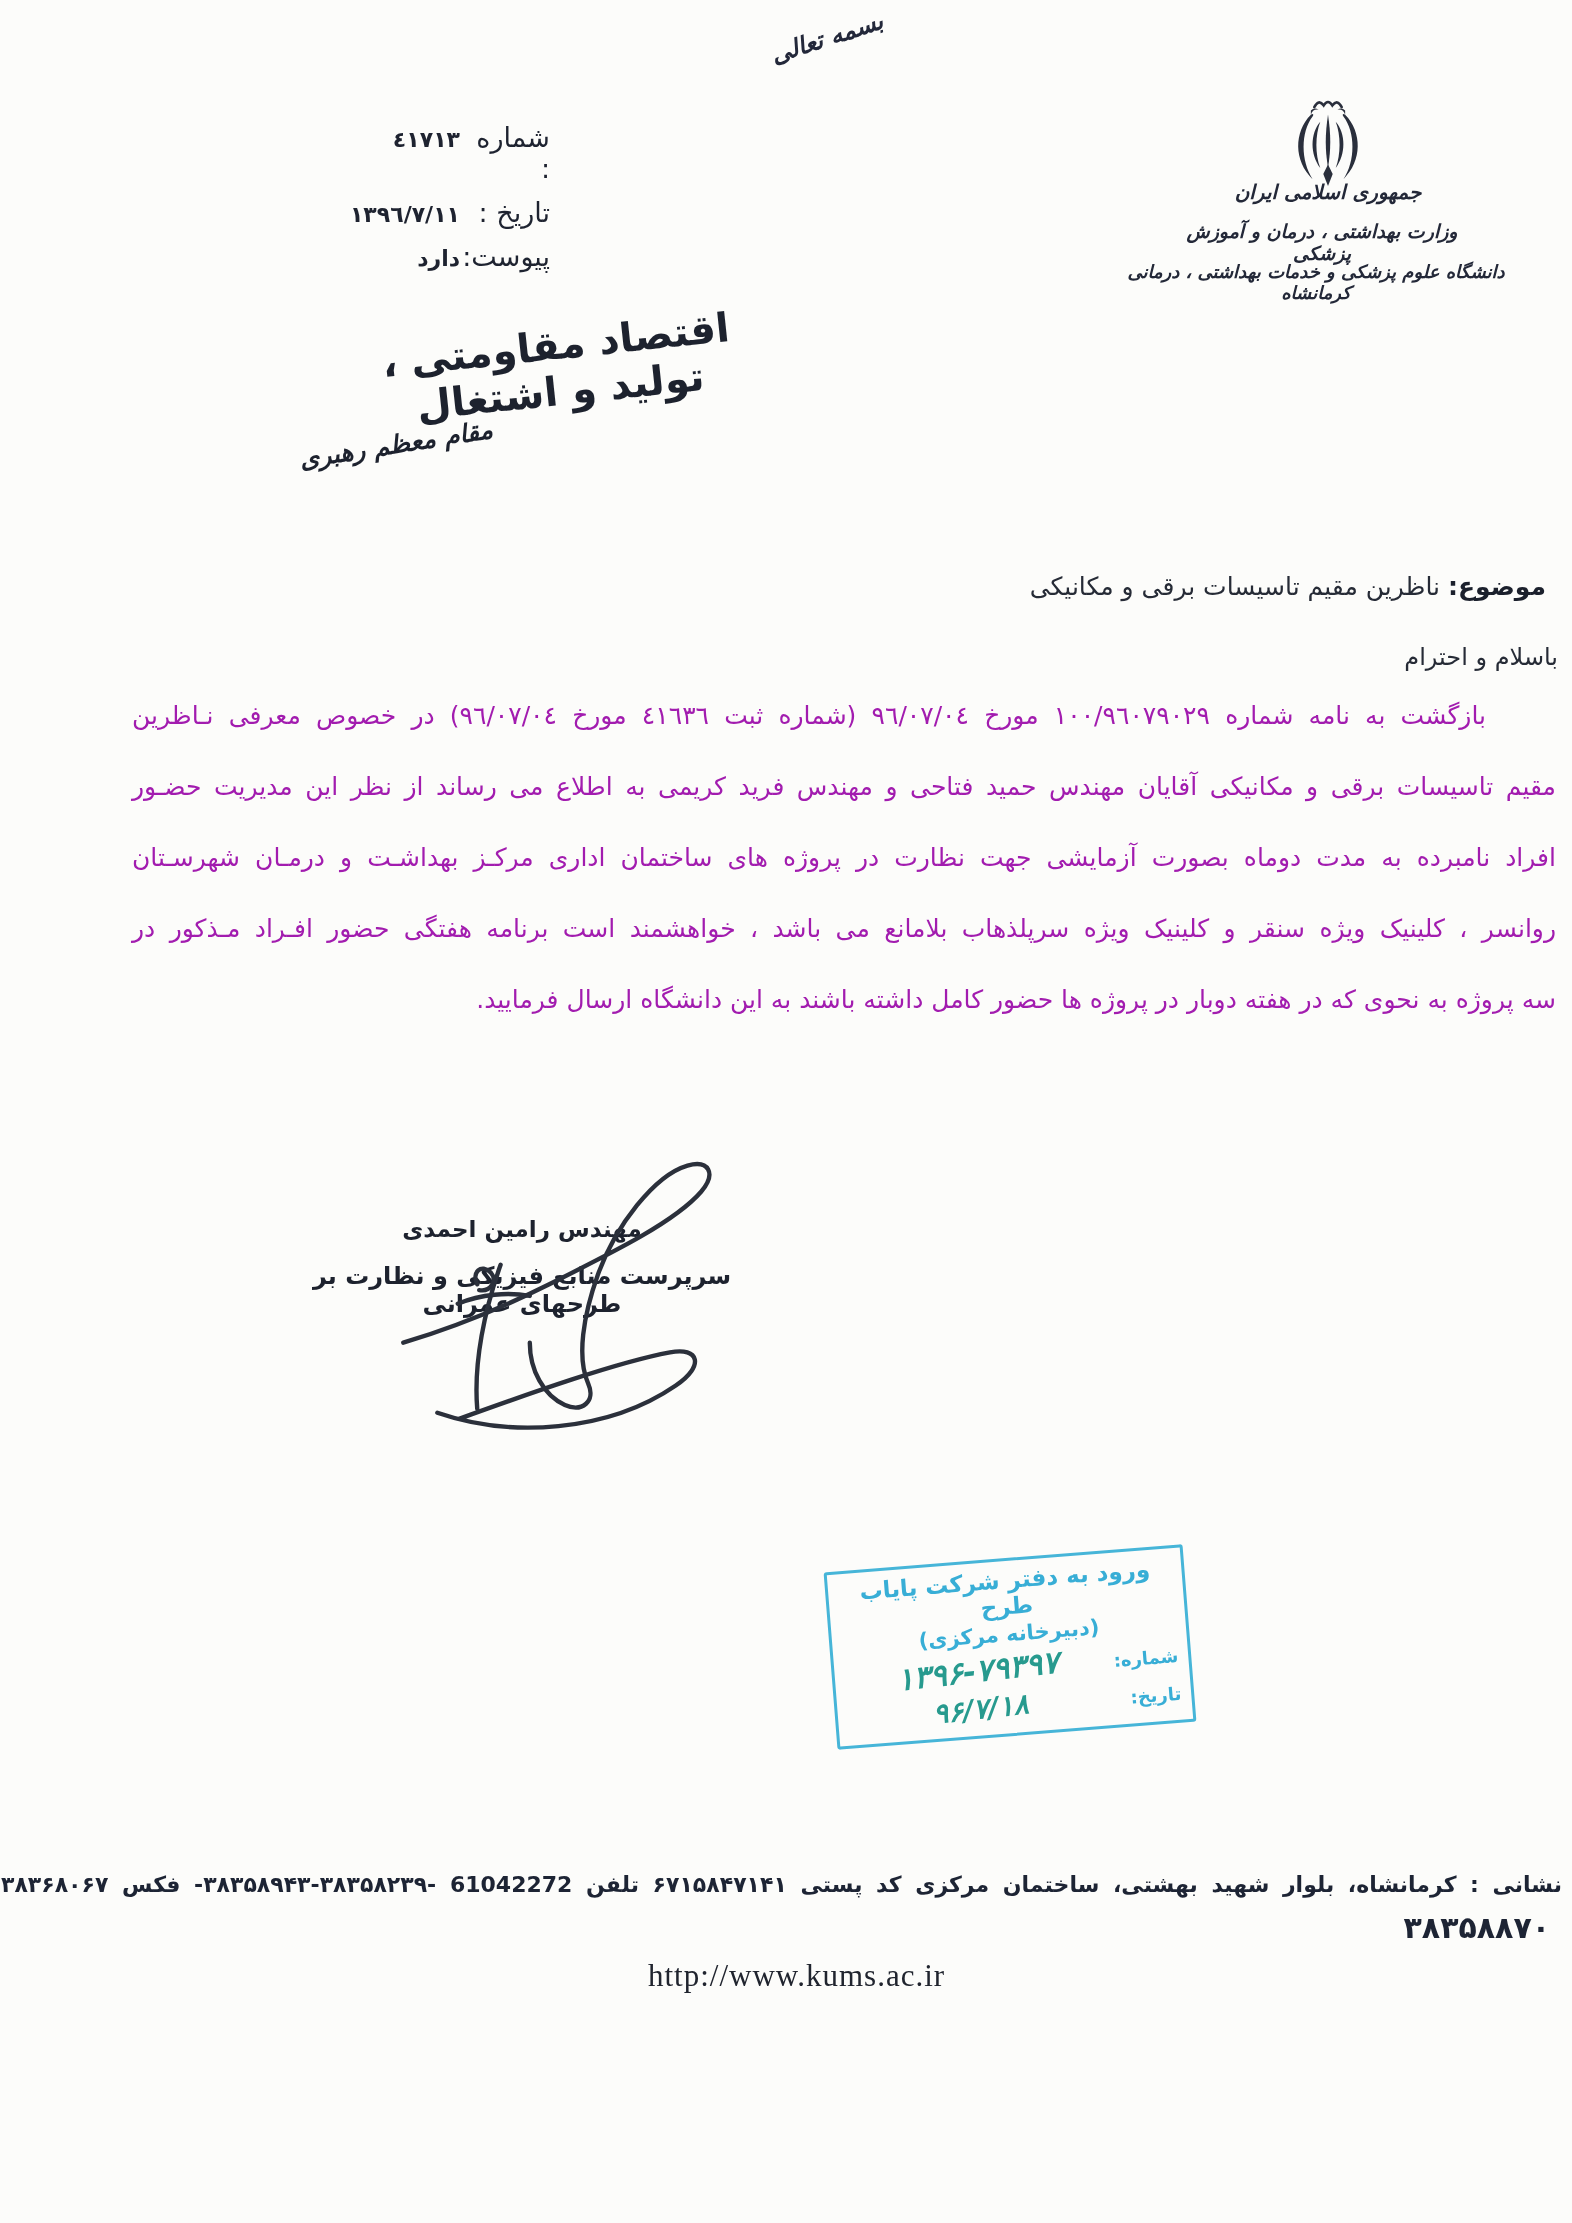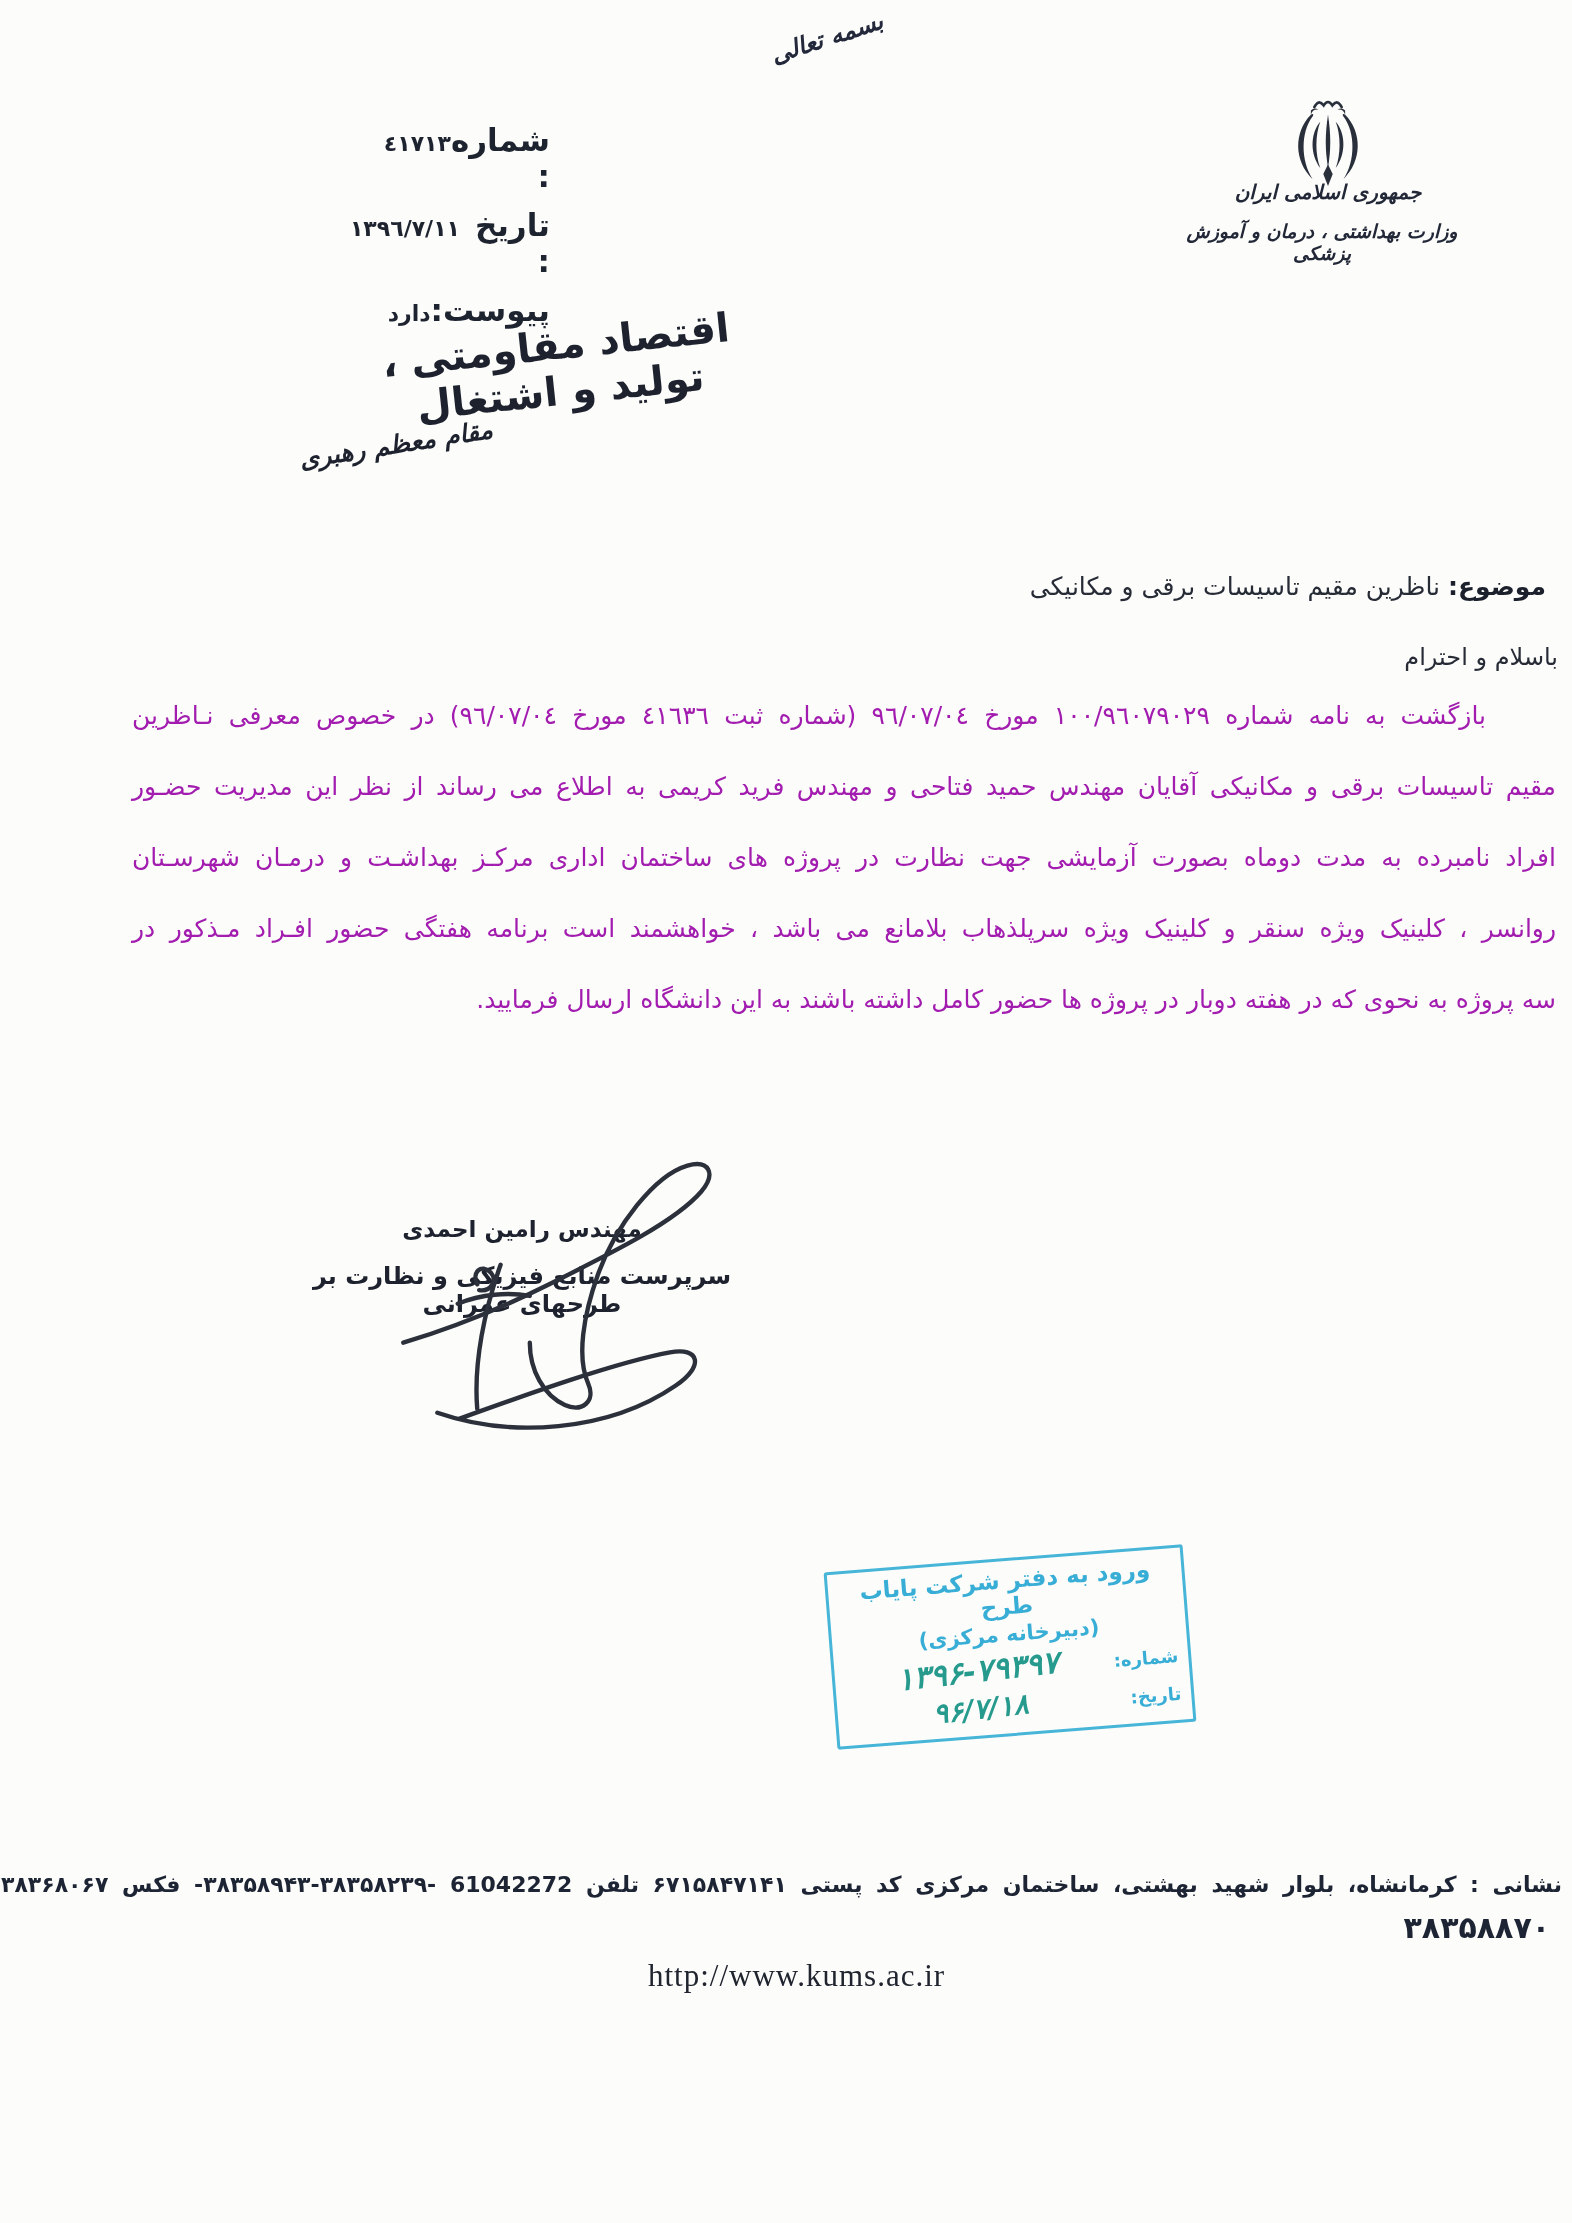--- a/index.html
+++ b/index.html
@@ -21,21 +21,21 @@
   .gov-line{direction:rtl; text-align:center; color:#232838; font-style:italic;}
   .gov-1{left:1208px; top:180px; width:240px; font-size:20px; font-weight:bold;}
   .gov-2{left:1162px; top:220px; width:320px; font-size:19px; font-weight:600;}
   .gov-3{left:1106px; top:261px; width:420px; font-size:18px; font-weight:600;}
 
   .ref-fields{left:340px; top:122px; width:210px;}
   .ref-row{
     display:flex; direction:rtl; justify-content:space-between; align-items:baseline;
     margin-bottom:13px; color:#1e2330;
   }
-  .ref-label{font-size:31px; font-weight:bold;}
+  .ref-label{font-size:27px; font-weight:normal;}
   .ref-value{font-size:22px; font-weight:bold; min-width:120px; }
 
   .slogan-main{
     left:338px; top:322px; width:440px; text-align:center;
     font-size:40px; font-weight:bold; color:#1d222e;
     transform:rotate(-6deg); letter-spacing:-1px;
   }
   .slogan-sub{
     left:296px; top:430px; width:200px; text-align:center;
     font-size:25px; font-weight:bold; font-style:italic; color:#1d222e;
@@ -112,20 +112,21 @@
         <path d="M30 22 C10 42 10 76 32 97 C18 76 18 42 32 24 C34 21 32 20 30 22 Z"></path>
         <path d="M70 22 C90 42 90 76 68 97 C82 76 82 42 68 24 C66 21 68 20 70 22 Z"></path>
         <path d="M30 22 q2 -7 9 -6 q-5 -3 -9 1 z"></path>
         <path d="M70 22 q-2 -7 -9 -6 q5 -3 9 1 z"></path>
       </g>
     </svg>
   </div>
 
   <div class="abs gov-line gov-1">جمهوری اسلامی ایران</div>
   <div class="abs gov-line gov-2">وزارت بهداشتی ، درمان و آموزش پزشکی</div>
+  <div class="abs gov-line gov-3">دانشگاه علوم پزشکی و خدمات بهداشتی ، درمانی کرمانشاه</div>
 
   <div class="abs ref-fields">
     <div class="ref-row">
       <span class="ref-label">شماره :</span>
       <span class="ref-value">٤١٧١٣</span>
     </div>
     <div class="ref-row">
       <span class="ref-label">تاریخ :</span>
       <span class="ref-value">١٣٩٦/٧/١١</span>
     </div>

